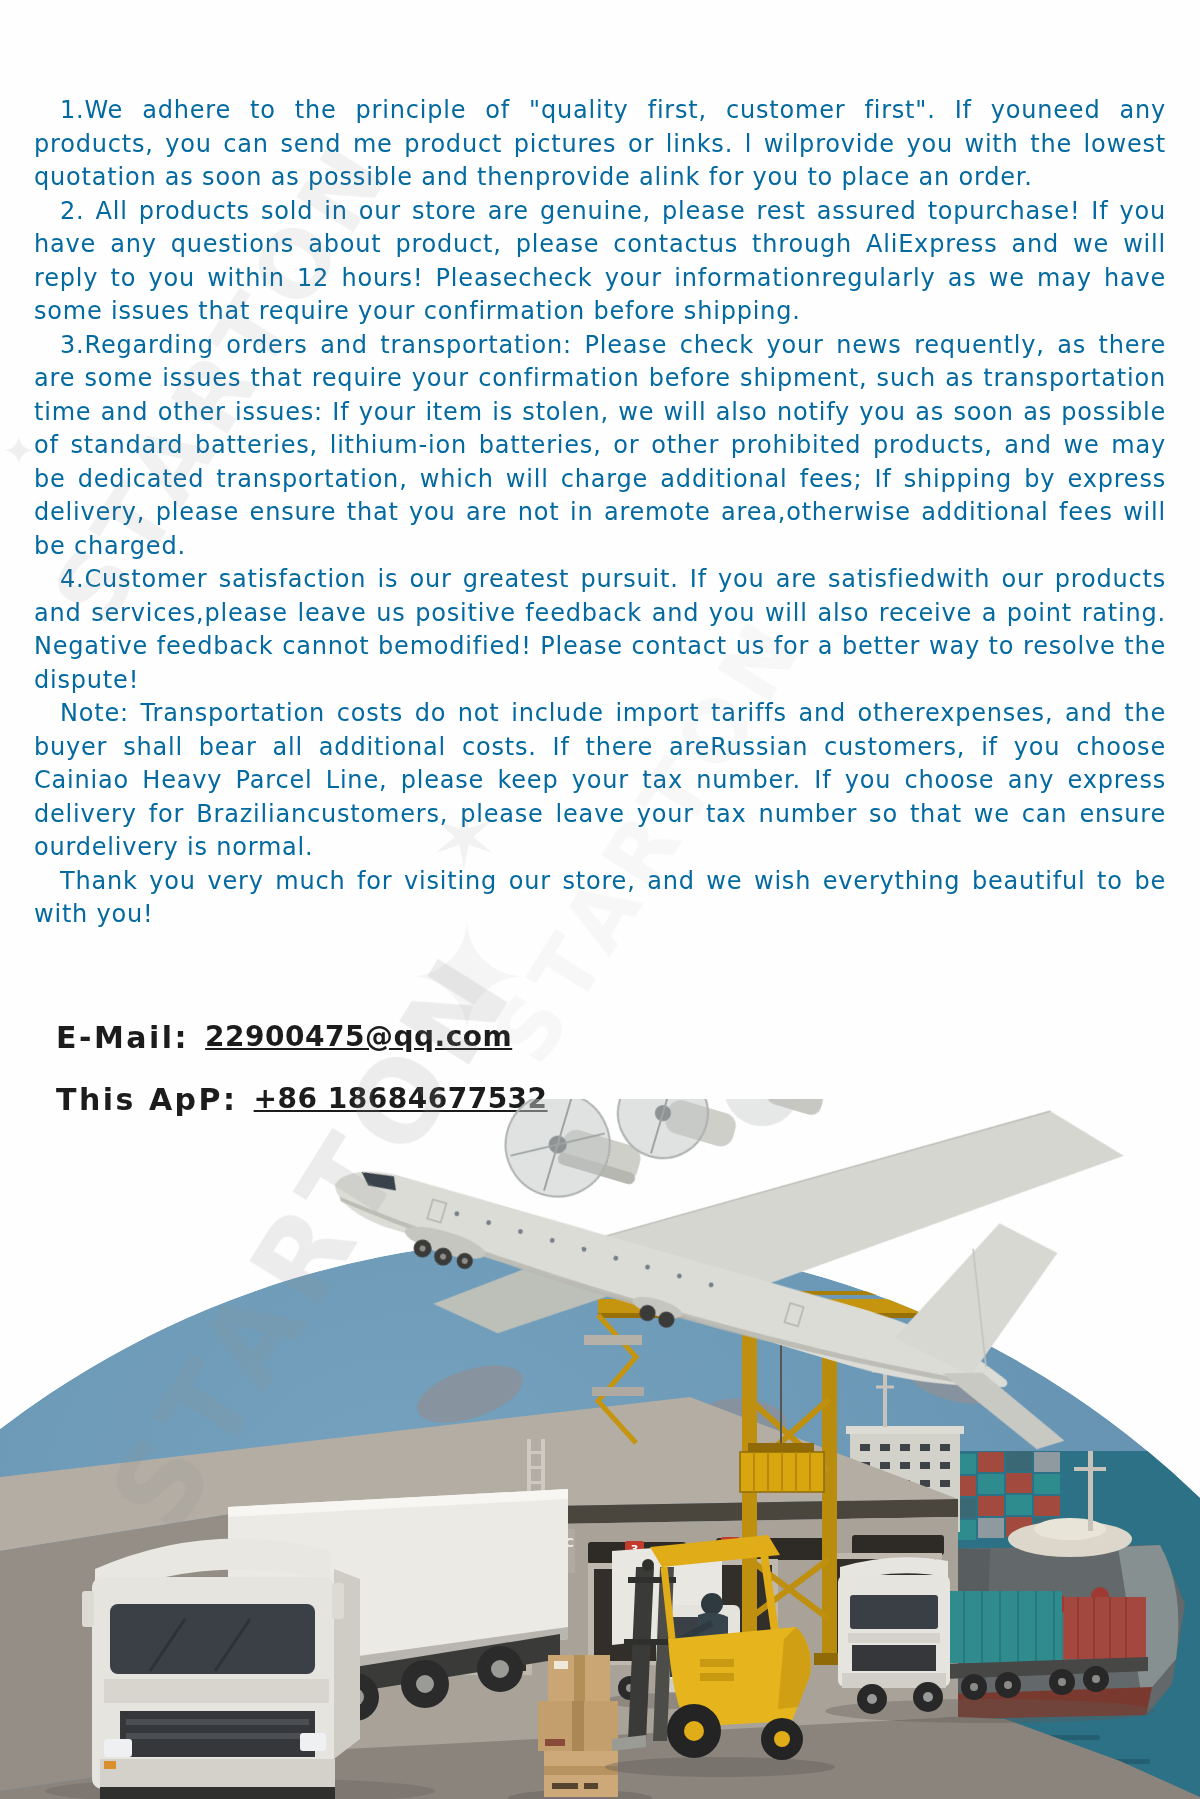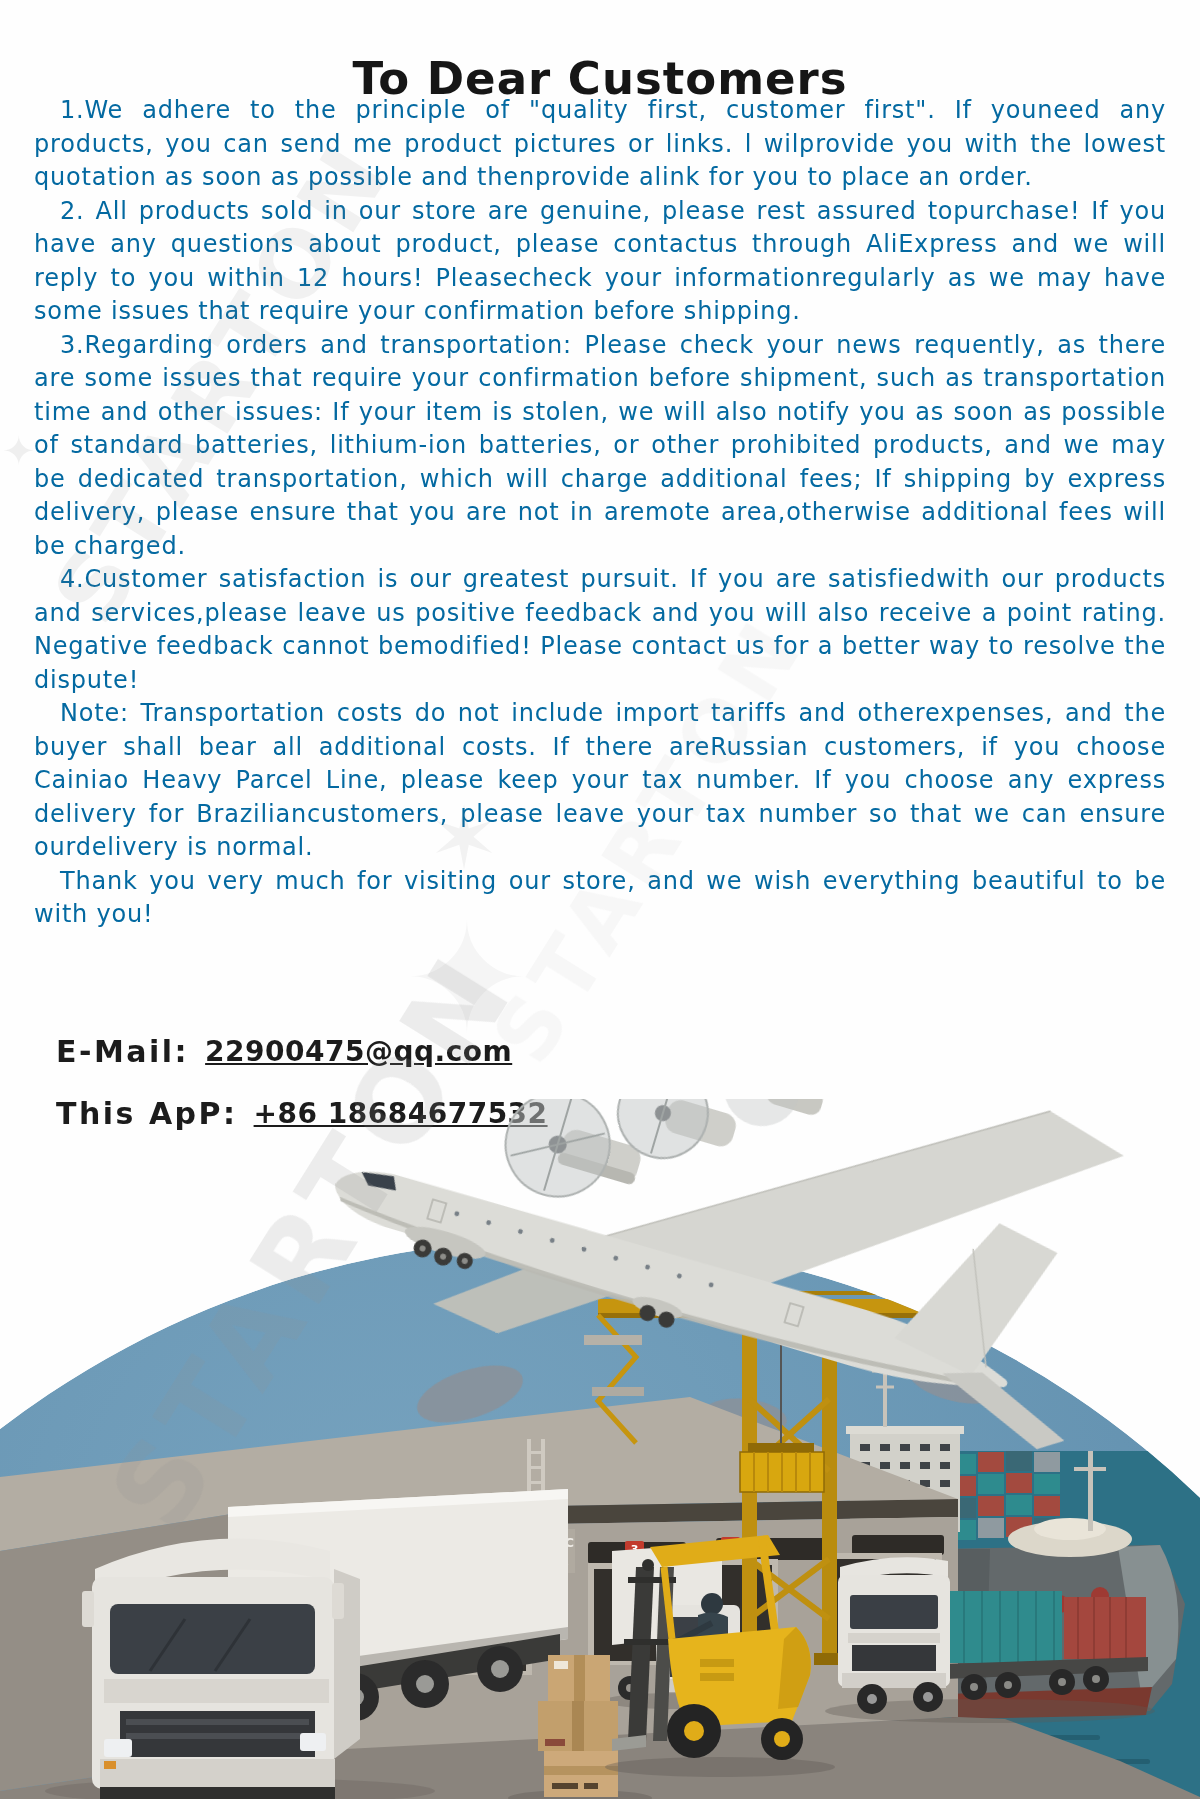--- a/index.html
+++ b/index.html
@@ -4,41 +4,40 @@
 <style>
   html,body{margin:0;padding:0;background:#ffffff;}
   .page{position:relative;width:1200px;height:1799px;background:#fefefe;overflow:hidden;
         font-family:"DejaVu Sans",sans-serif;}
   .page-title{position:absolute;top:22px;left:0;width:100%;text-align:center;
         font-size:45px;font-weight:bold;letter-spacing:1px;color:#161616;}
   .body-text{position:absolute;top:94px;left:34px;width:1132px;font-size:24px;
         line-height:33.5px;letter-spacing:.8px;color:#0369a1;text-align:justify;}
   .body-text p{margin:0;text-indent:26px;}
   .contact{position:absolute;left:56px;top:1020px;color:#1c1c1c;}
-  .contact-line{height:62px;display:flex;align-items:center;gap:16px;}
+  .contact-line{height:62px;display:flex;align-items:flex-start;gap:16px;}
   .clabel{font-size:30px;font-weight:bold;letter-spacing:2.5px;}
   .cvalue{font-size:28px;font-weight:bold;letter-spacing:.5px;text-decoration:underline;}
   .illustration{position:absolute;left:0;top:1099px;width:1200px;height:700px;display:block;}
   svg text{font-family:"DejaVu Sans",sans-serif;}
   .wm{position:absolute;pointer-events:none;z-index:9;font-weight:bold;white-space:nowrap;}
   .wm-text{font-size:92px;letter-spacing:10px;color:rgba(125,125,125,.10);transform-origin:0 50%;}
   #wm1{left:78px;top:560px;transform:rotate(-58deg);}
   #wm2{left:140px;top:1452px;transform:rotate(-58deg);font-size:112px;color:rgba(140,140,140,.16);}
   #wm3{left:515px;top:1005px;transform:rotate(-58deg);font-size:84px;color:rgba(120,120,120,.055);}
   .wm-glyph{color:rgba(90,90,90,.09);}
   #wmD{left:2px;top:428px;font-size:40px;}
   #wmS1{left:428px;top:788px;font-size:86px;color:rgba(100,100,100,.075);}
   #wmS2{left:404px;top:892px;font-size:150px;color:rgba(110,110,110,.06);}
 </style>
 </head>
 <body>
 
 <div class="page">
 
-  <h1 class="page-title">To Dear Customers</h1>
 
   <div class="body-text">
     <p>1.We adhere to the principle of "quality first, customer first". If youneed any products, you can send me product pictures or links. l wilprovide you with the lowest quotation as soon as possible and thenprovide alink for you to place an order.</p>
     <p>2. All products sold in our store are genuine, please rest assured topurchase! If you have any questions about product, please contactus through AliExpress and we will reply to you within 12 hours! Pleasecheck your informationregularly as we may have some issues that require your confirmation before shipping.</p>
     <p>3.Regarding orders and transportation: Please check your news requently, as there are some issues that require your confirmation before shipment, such as transportation time and other issues: If your item is stolen, we will also notify you as soon as possible of standard batteries, lithium-ion batteries, or other prohibited products, and we may be dedicated transportation, which will charge additional fees; If shipping by express delivery, please ensure that you are not in aremote area,otherwise additional fees will be charged.</p>
     <p>4.Customer satisfaction is our greatest pursuit. If you are satisfiedwith our products and services,please leave us positive feedback and you will also receive a point rating. Negative feedback cannot bemodified! Please contact us for a better way to resolve the dispute!</p>
     <p>Note: Transportation costs do not include import tariffs and otherexpenses, and the buyer shall bear all additional costs. If there areRussian customers, if you choose Cainiao Heavy Parcel Line, please keep your tax number. If you choose any express delivery for Braziliancustomers, please leave your tax number so that we can ensure ourdelivery is normal.</p>
     <p>Thank you very much for visiting our store, and we wish everything beautiful to be with you!</p>
   </div>
 

